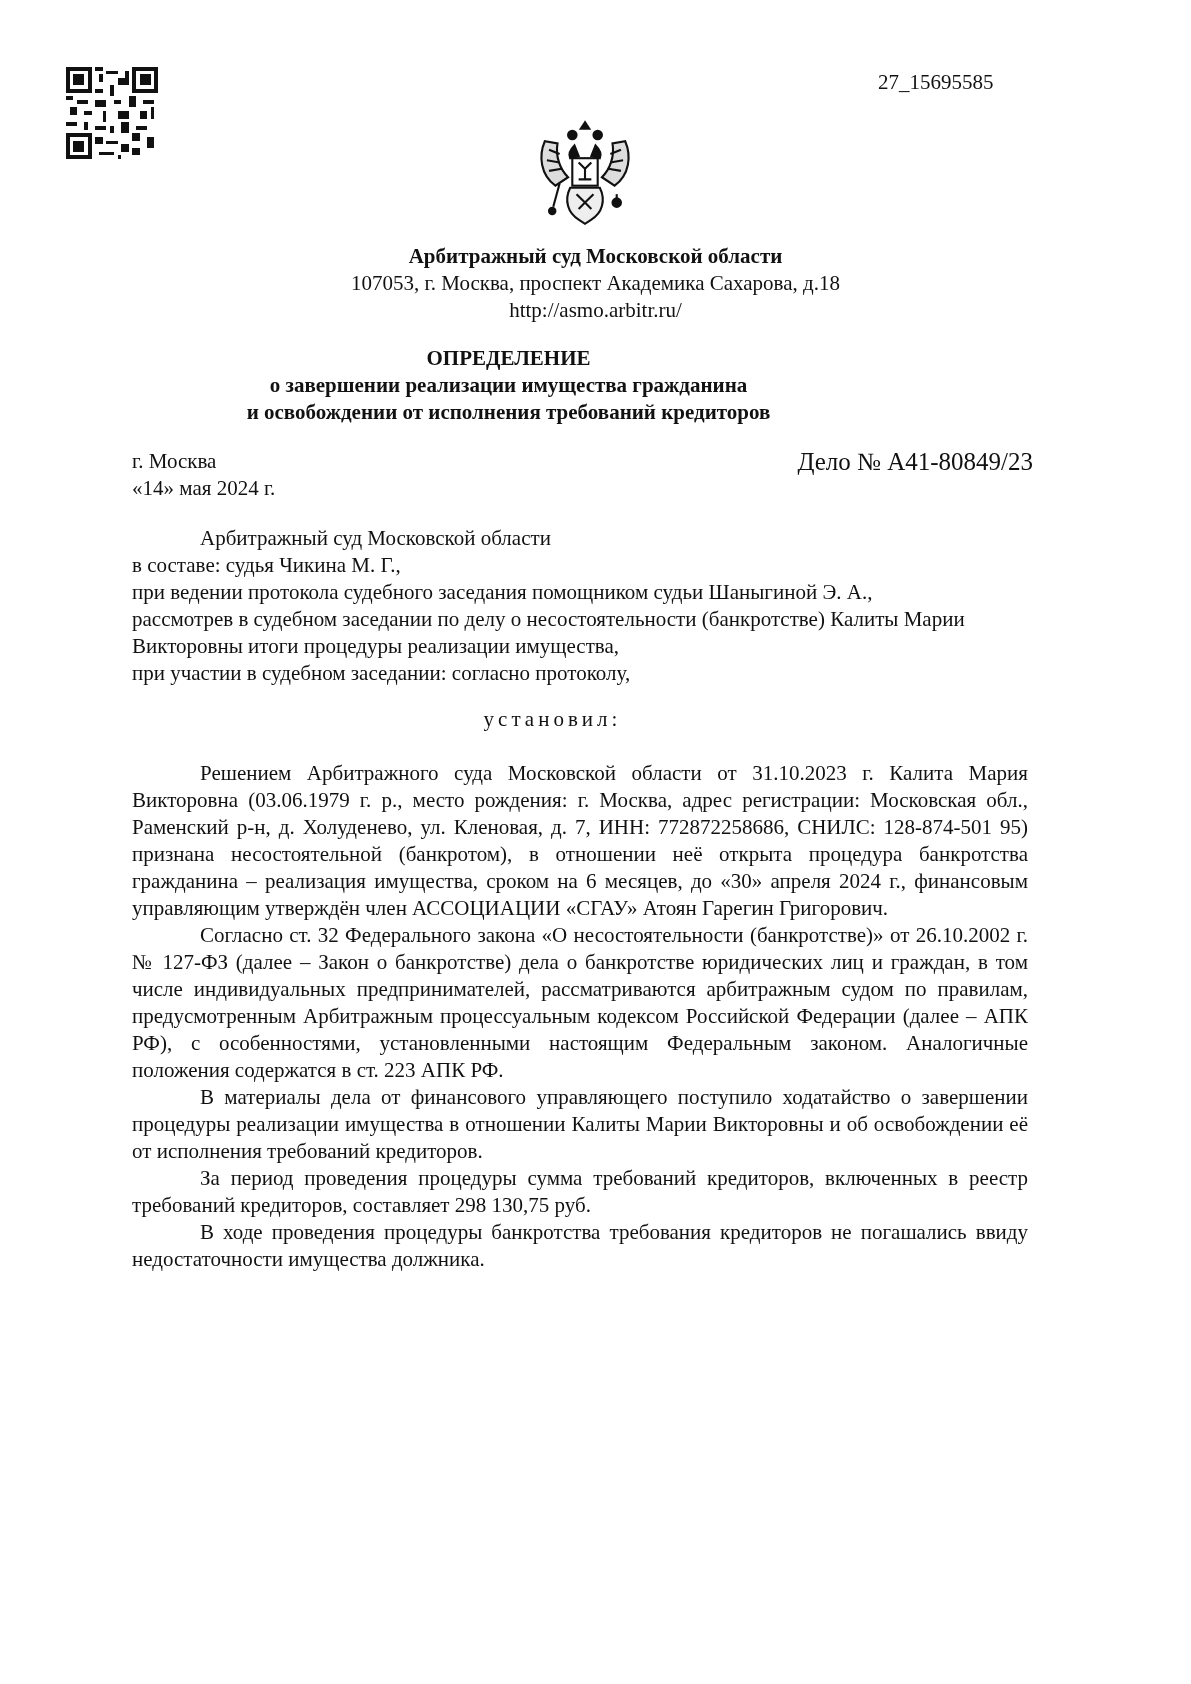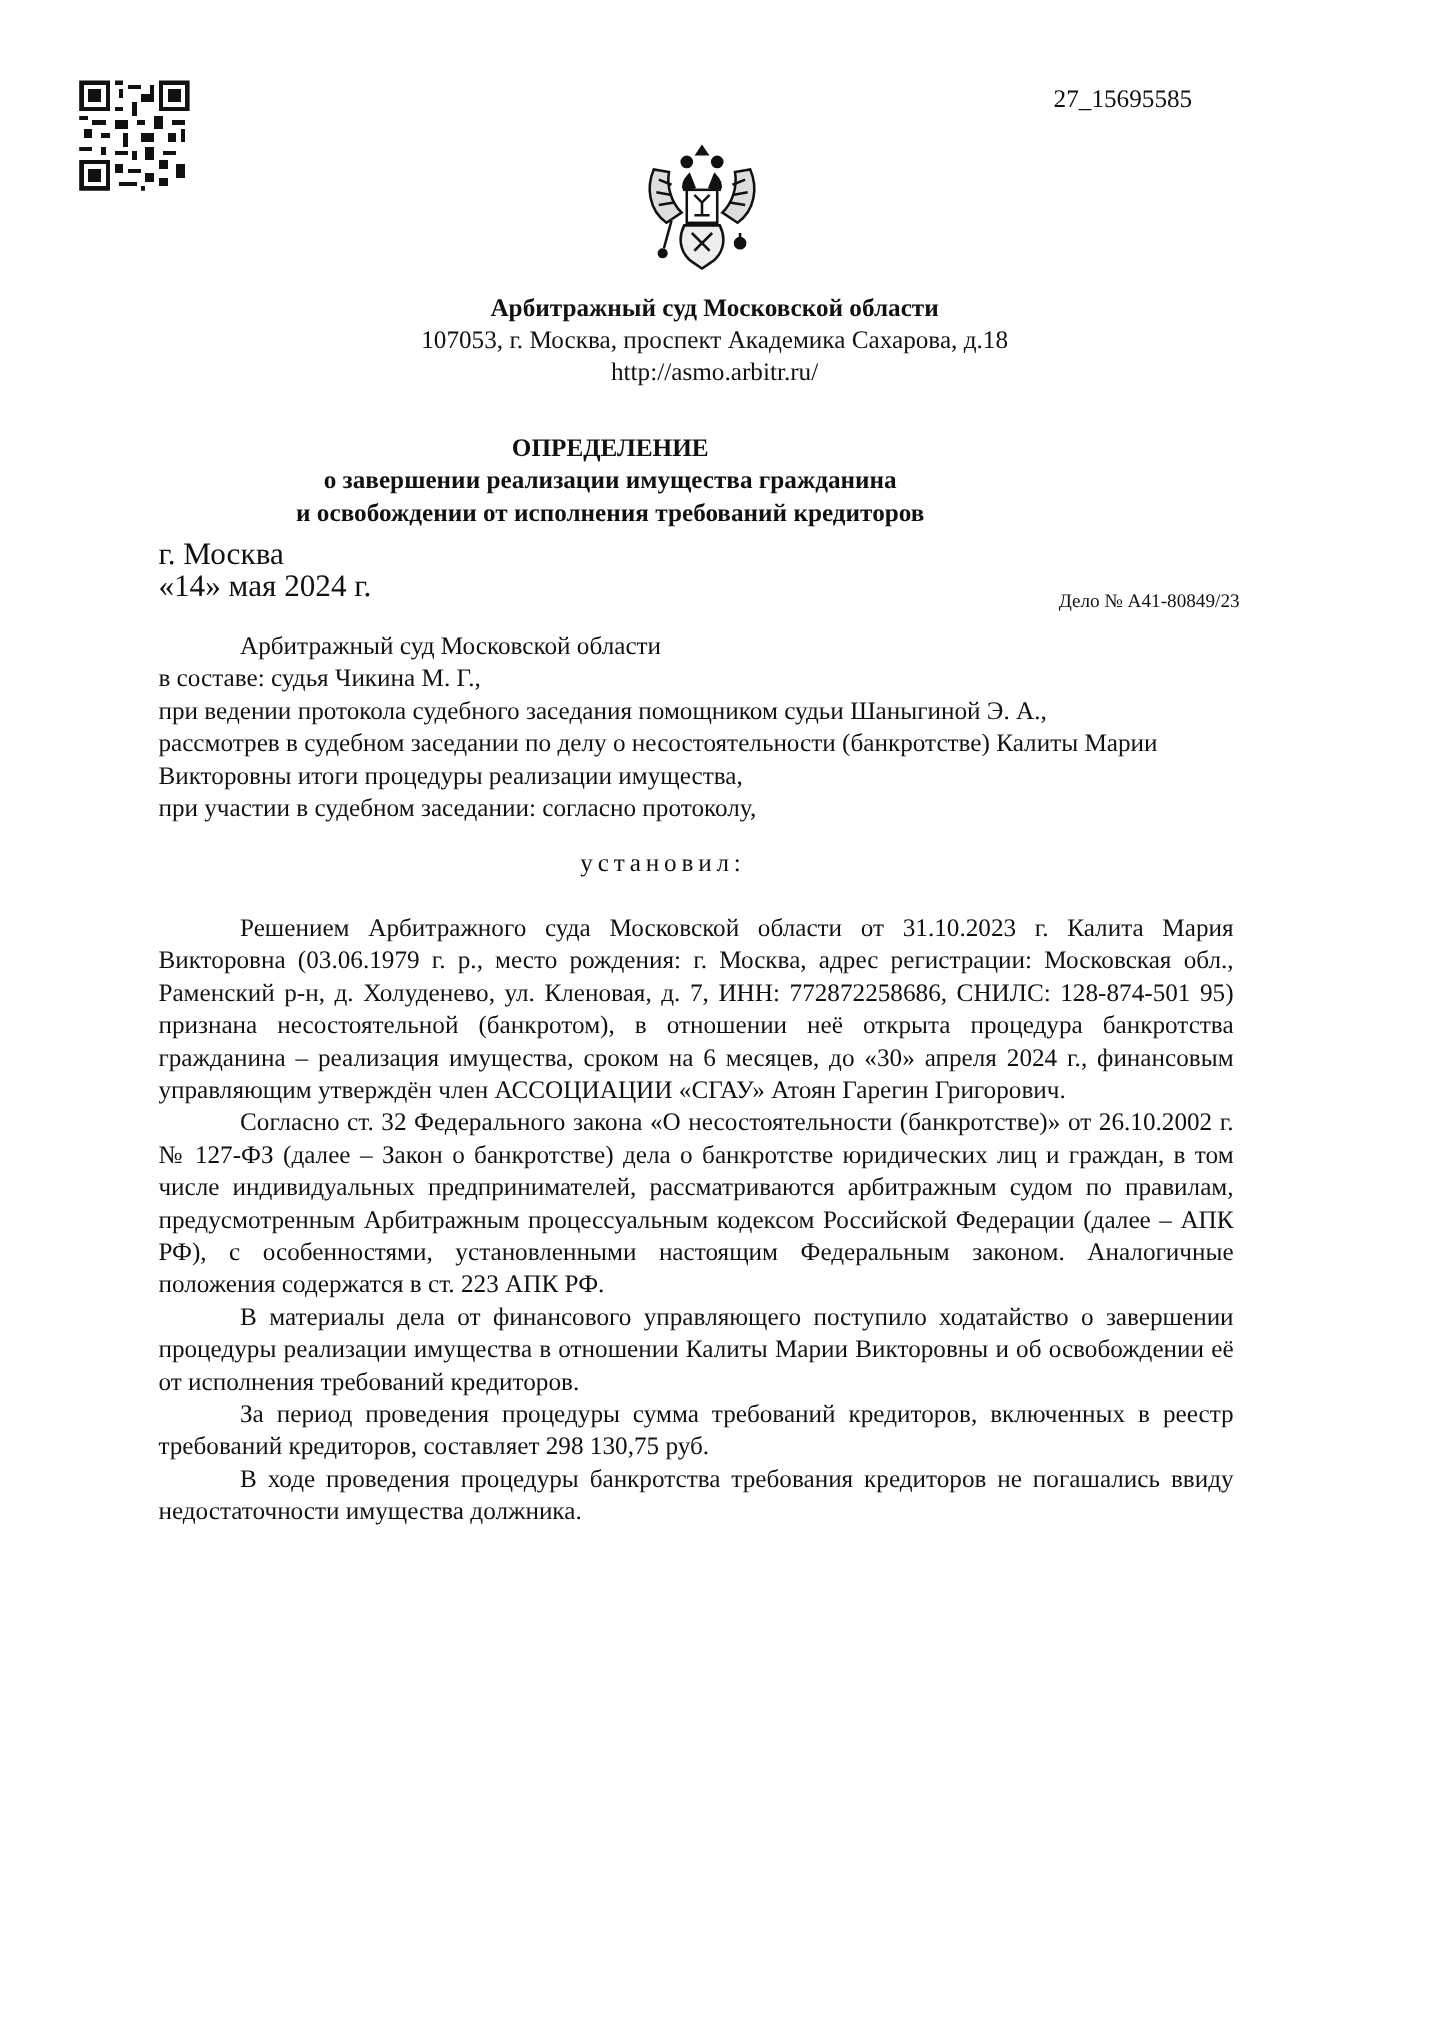--- a/index.html
+++ b/index.html
@@ -16,28 +16,28 @@
     }
     .emblem {
       position: absolute; left: 532px; top: 118px; width: 106px; height: 110px;
     }
     .court-block {
       position: absolute; left: 0; top: 243px; width: 1191px; text-align: center;
       font-size: 21px; line-height: 27px;
     }
     .court-name { font-weight: bold; }
     .title-block {
-      position: absolute; left: 0; top: 360px; width: 1017px; text-align: center;
+      position: absolute; left: 0; top: 345px; width: 1017px; text-align: center;
       font-size: 21px; line-height: 27px; font-weight: bold;
     }
     .meta-left {
-      position: absolute; left: 132px; top: 448px; font-size: 26px; line-height: 27px;
+      position: absolute; left: 132px; top: 448px; font-size: 21px; line-height: 27px;
     }
     .meta-right {
-      position: absolute; right: 158px; top: 448px; font-size: 16px; line-height: 27px; margin-top: 40px;
+      position: absolute; right: 158px; top: 448px; font-size: 25px; line-height: 27px;
     }
     .intro {
       position: absolute; left: 132px; top: 525px; width: 900px;
       font-size: 21px; line-height: 27px;
     }
     .intro .first { text-indent: 68px; }
     .verdict {
       position: absolute; left: 0; top: 707px; width: 1105px; text-align: center;
       font-size: 21px; letter-spacing: 4px;
     }

